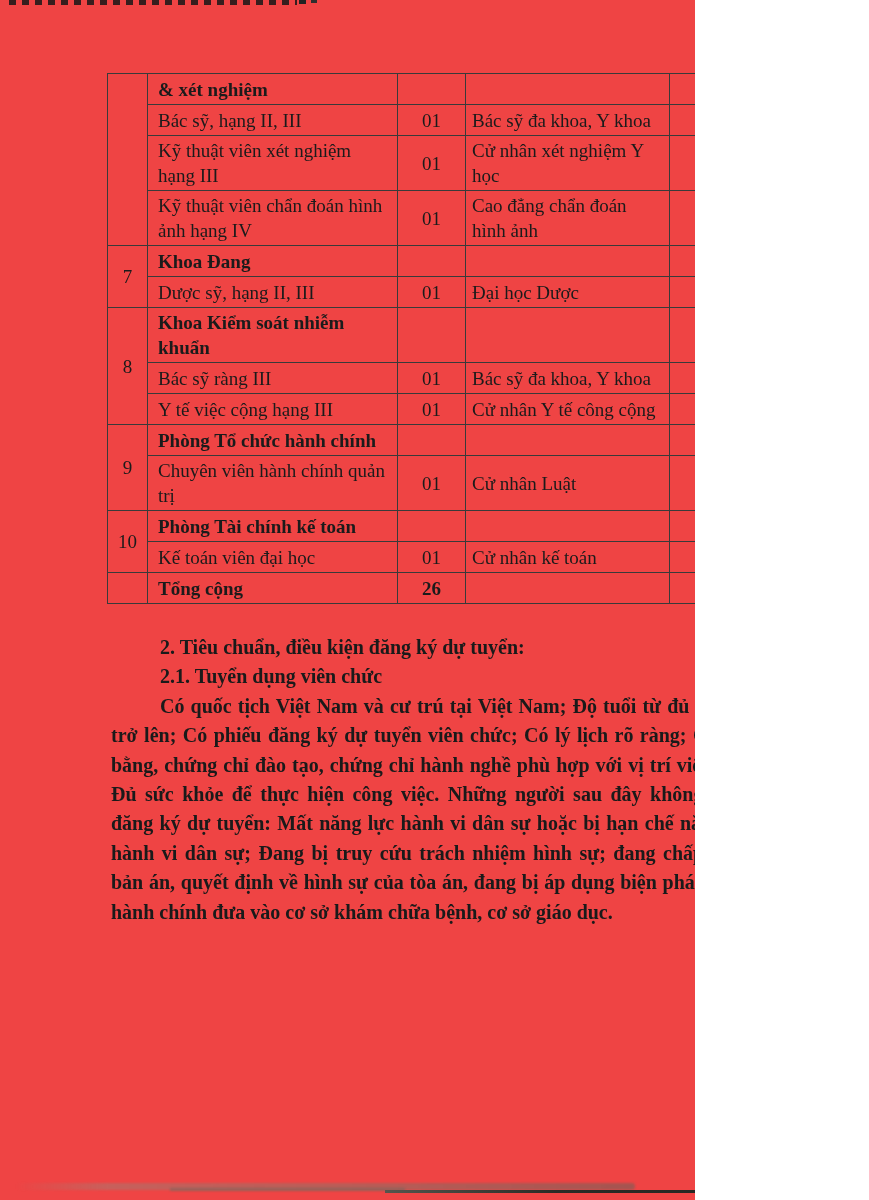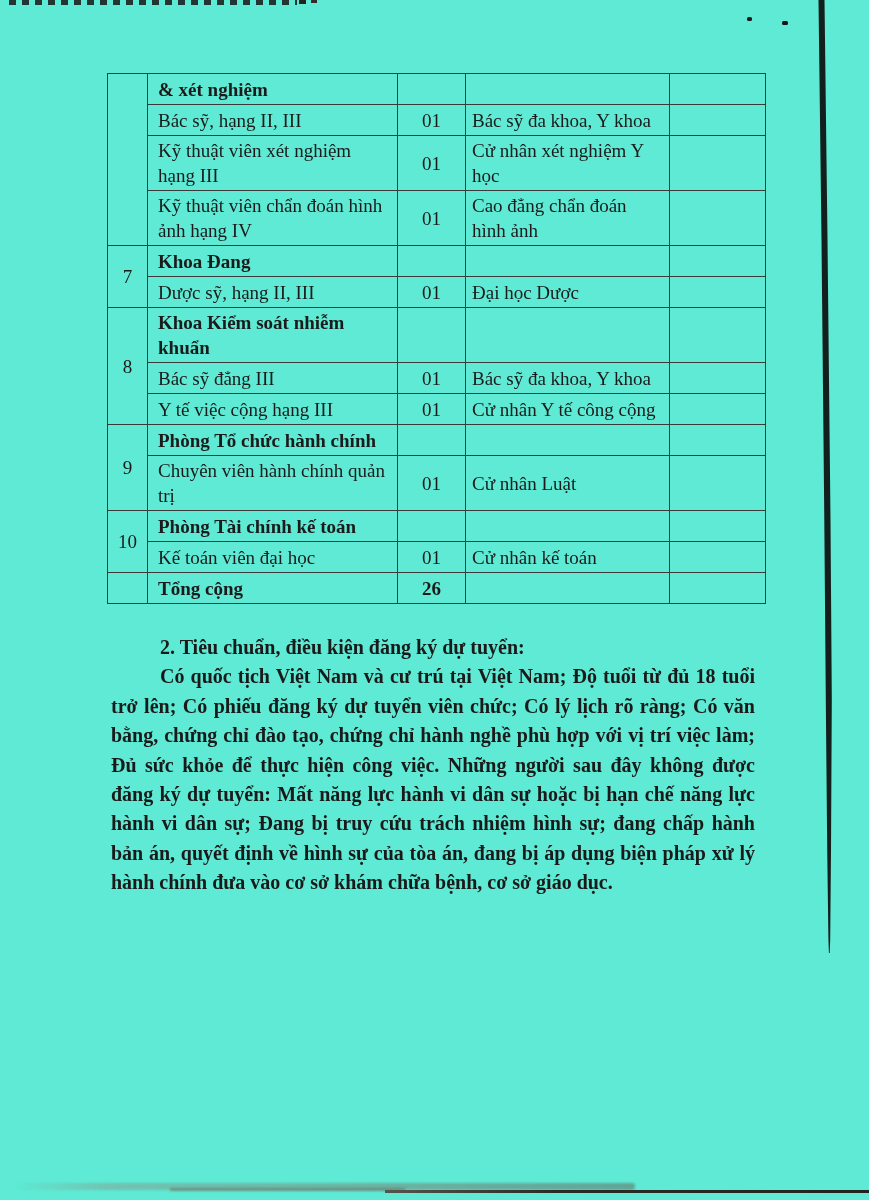--- a/index.html
+++ b/index.html
@@ -3,22 +3,22 @@
 <meta charset="utf-8">
 <style>
   html, body { margin: 0; padding: 0; }
   body {
     width: 869px; height: 1200px;
     background: #ffffff;
     font-family: "Liberation Serif", "DejaVu Serif", serif;
   }
   .page {
     position: relative;
-    width: 869px; height: 1200px;
-    background: #5eead4;
+    width: 695px; height: 1200px;
+    background: #ef4444;
     overflow: hidden;
     color: #1e1e1e;
   }
 
   
   .top-dashes {
     position: absolute; left: 9px; top: 0; width: 288px; height: 5px;
     background: repeating-linear-gradient(90deg,
       #171717 0px, #171717 7px, transparent 7px, transparent 13px);
     opacity: .85;
@@ -134,21 +134,21 @@
           <td class="col-end"></td>
         </tr>
         <tr>
           <td class="col-no" rowspan="3">8</td>
           <td class="col-pos bold">Khoa Kiểm soát nhiễm khuẩn</td>
           <td class="col-qty bold"></td>
           <td class="col-req"></td>
           <td class="col-end"></td>
         </tr>
         <tr>
-          <td class="col-pos">Bác sỹ đẳng III</td>
+          <td class="col-pos">Bác sỹ ràng III</td>
           <td class="col-qty">01</td>
           <td class="col-req">Bác sỹ đa khoa, Y khoa</td>
           <td class="col-end"></td>
         </tr>
         <tr>
           <td class="col-pos">Y tế việc cộng hạng III</td>
           <td class="col-qty">01</td>
           <td class="col-req">Cử nhân Y tế công cộng</td>
           <td class="col-end"></td>
         </tr>
@@ -183,20 +183,21 @@
           <td class="col-pos bold">Tổng cộng</td>
           <td class="col-qty bold">26</td>
           <td class="col-req"></td>
           <td class="col-end"></td>
         </tr>
       </tbody>
   </table>
 
   <div class="textblock">
     <p class="heading">2. Tiêu chuẩn, điều kiện đăng ký dự tuyển:</p>
+    <p class="heading">2.1. Tuyển dụng viên chức</p>
     <p class="para">Có quốc tịch Việt Nam và cư trú tại Việt Nam; Độ tuổi từ đủ 18 tuổi trở lên; Có phiếu đăng ký dự tuyển viên chức; Có lý lịch rõ ràng; Có văn bằng, chứng chỉ đào tạo, chứng chỉ hành nghề phù hợp với vị trí việc làm; Đủ sức khỏe để thực hiện công việc. Những người sau đây không được đăng ký dự tuyển: Mất năng lực hành vi dân sự hoặc bị hạn chế năng lực hành vi dân sự; Đang bị truy cứu trách nhiệm hình sự; đang chấp hành bản án, quyết định về hình sự của tòa án, đang bị áp dụng biện pháp xử lý hành chính đưa vào cơ sở khám chữa bệnh, cơ sở giáo dục.</p>
   </div>
 
   <div class="bottom-smudge"></div>
   <div class="bottom-smudge-mid"></div>
   <div class="bottom-line"></div>
 
 </div>
 
 </body></html>

